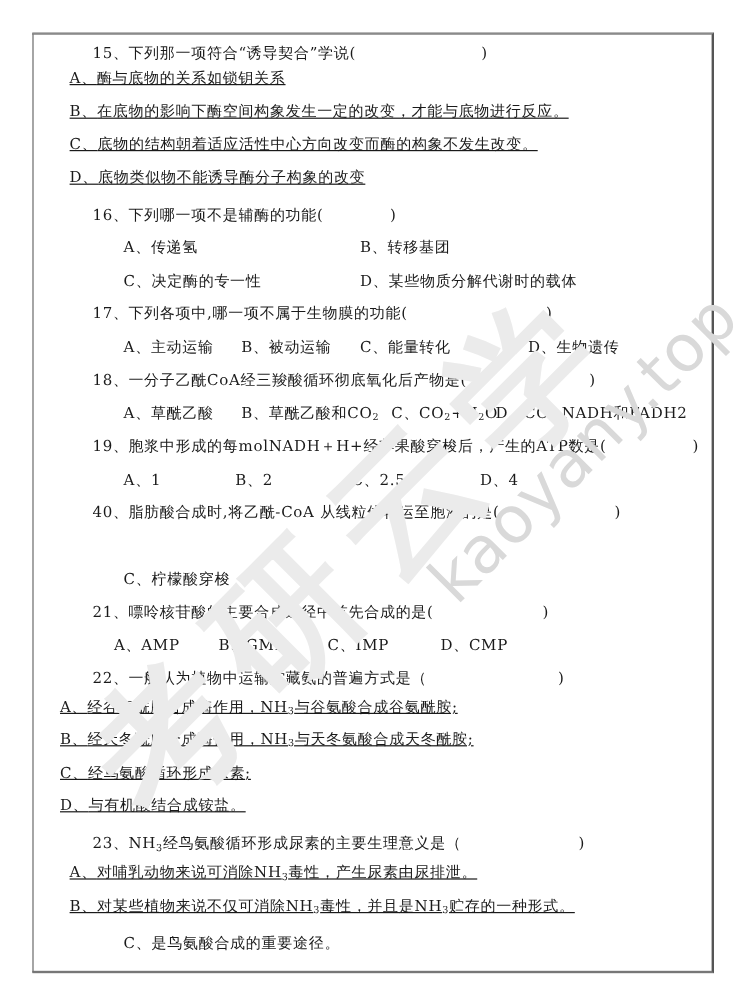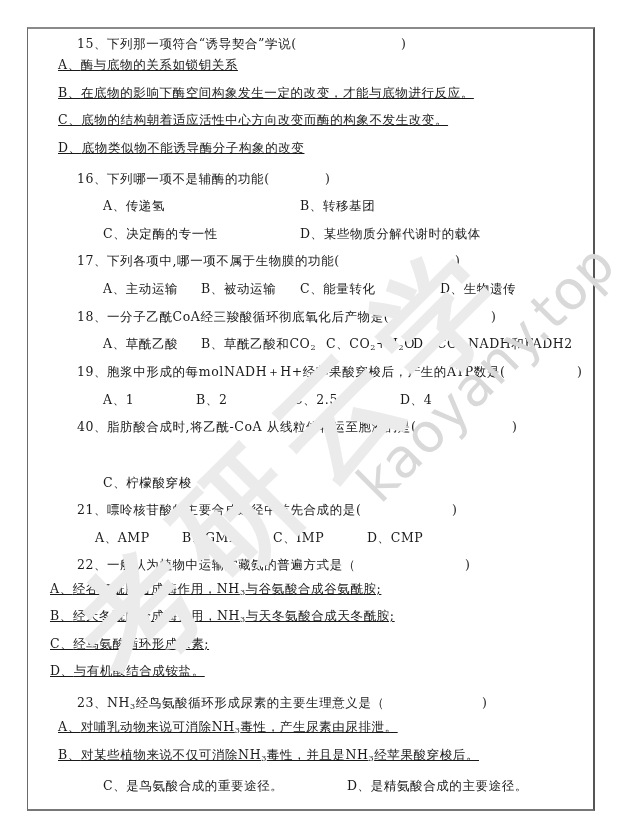--- a/index.html
+++ b/index.html
@@ -140,22 +140,21 @@
 
   <div class="line q" style="top:659px;width:560px">
     <span class="cell" style="left:0">23、</span>
     <span class="cell" style="left:30px"><span>NH</span><sub>3</sub><span>经鸟氨酸循环形成尿素的主要生理意义是（</span></span>
     <span class="cell" style="left:405px">)</span>
   </div>
   <div class="line opt" style="top:687px">
     <span>A、</span><span>对哺乳动物来说可消除NH</span><sub>3</sub><span>毒性，产生尿素由尿排泄。</span>
   </div>
   <div class="line opt" style="top:715px">
-    <span>B、</span><span>对某些植物来说不仅可消除NH</span><sub>3</sub><span>毒性，并且是NH</span><sub>3</sub><span>经苹果酸穿梭后。</span>
+    <span>B、</span><span>对某些植物来说不仅可消除NH</span><sub>3</sub><span>毒性，并且是NH</span><sub>3</sub><span>贮存的一种形式。</span>
   </div>
   <div class="line opt" style="top:742px;width:530px">
     <span class="cell" style="left:0"><span>C、</span><span>是鸟氨酸合成的重要途径。</span></span>
-    <span class="cell" style="left:244px"><span>D、</span><span>是精氨酸合成的主要途径。</span></span>
   </div>
 </div>
 
 <div class="watermark wm-cal">考研云学</div>
 <div class="watermark wm-url">kaoyany.top</div>
 
 </body></html>

